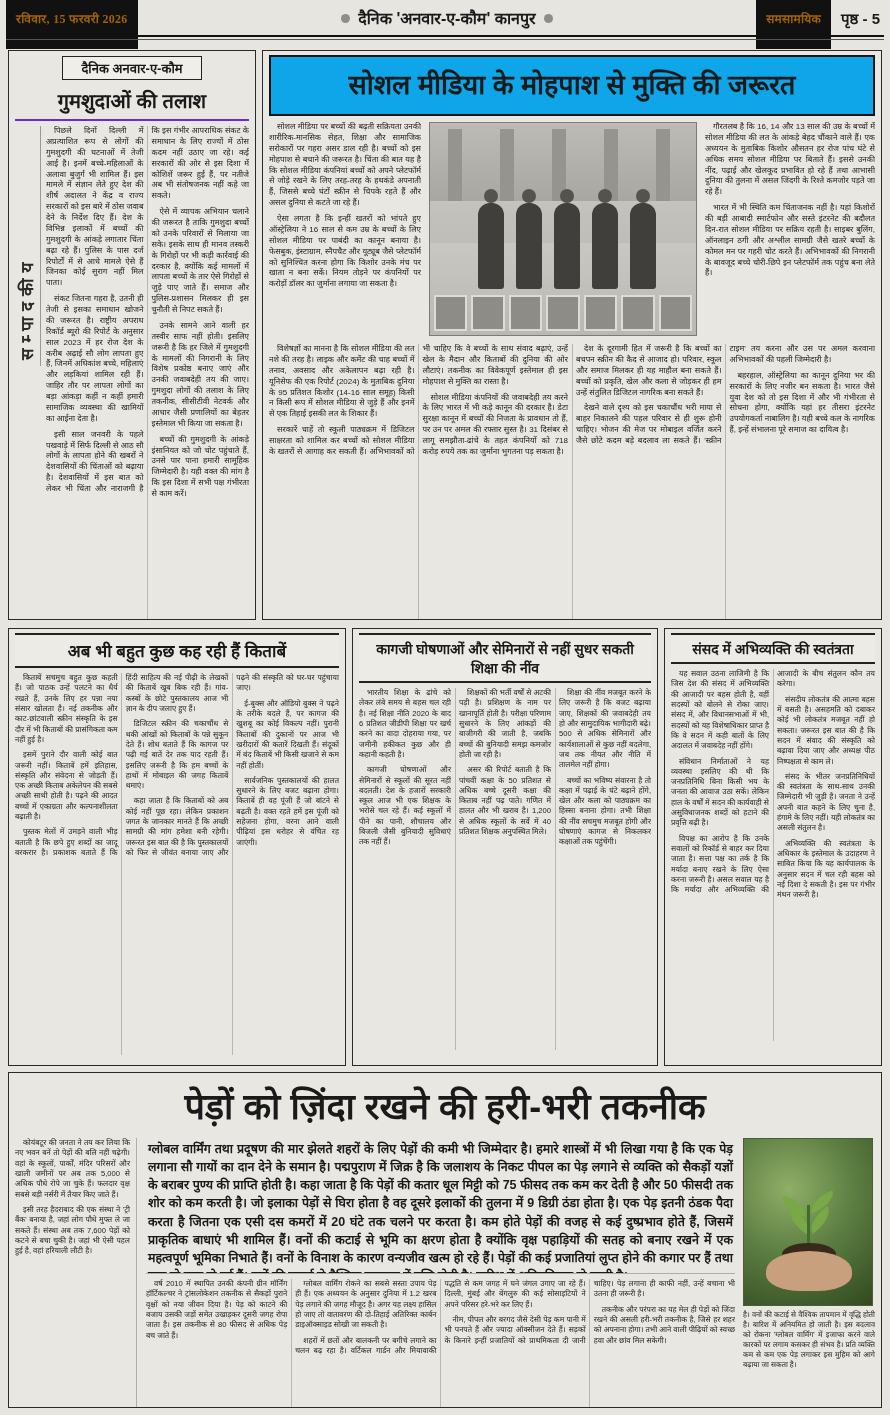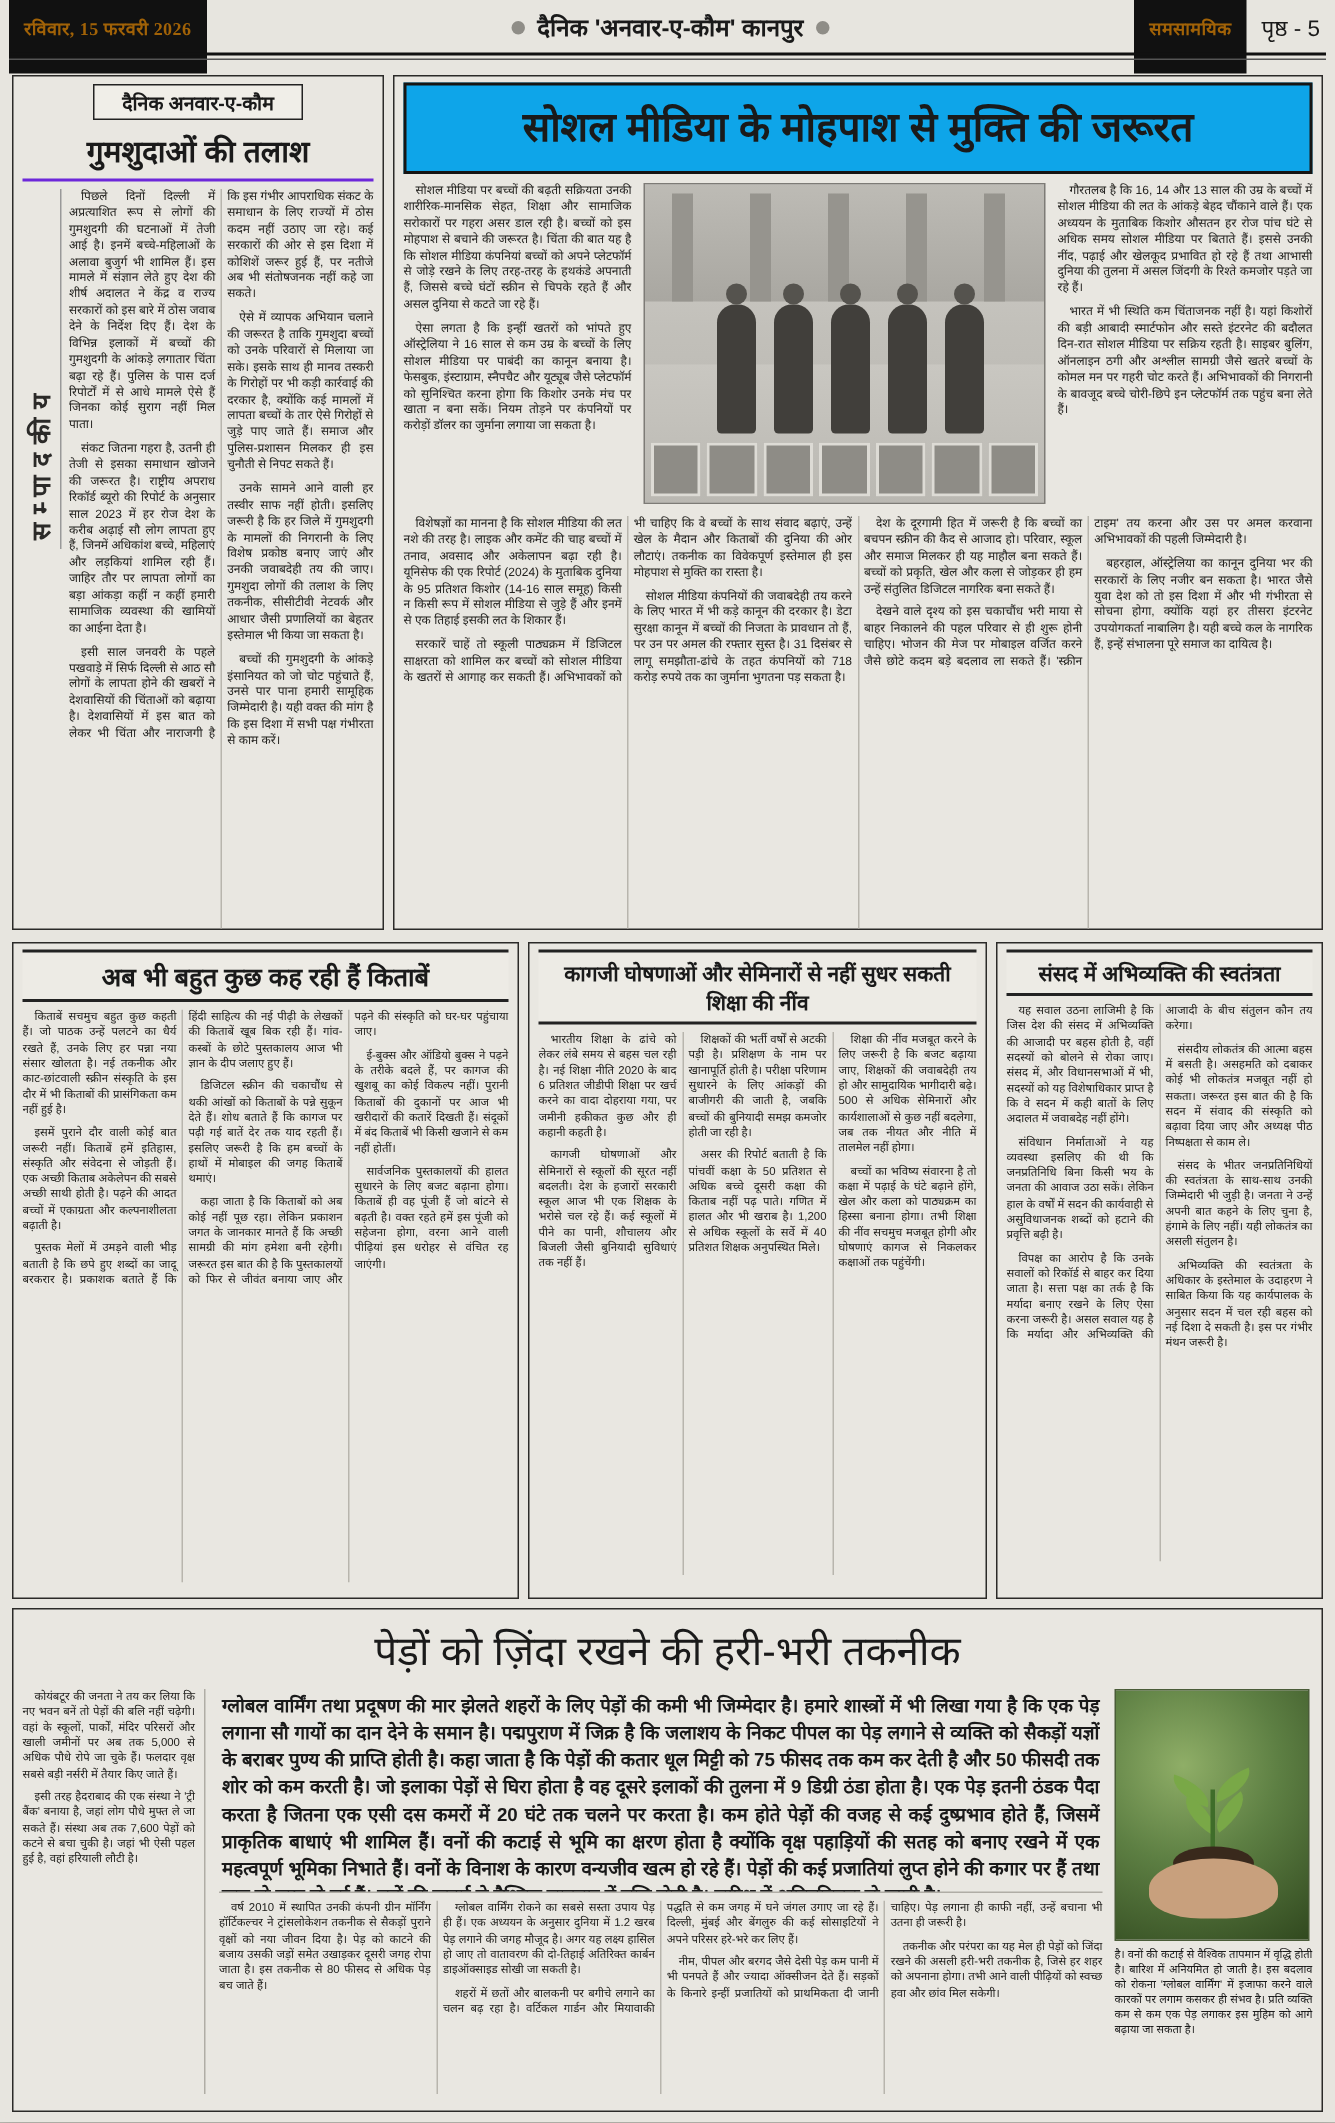--- a/index.html
+++ b/index.html
@@ -16,21 +16,21 @@
     display:flex; align-items:center; justify-content:space-between;
   }
   .black-box {
     background:#111; color:#a16207; font-weight:bold; font-size:12px;
     padding:22px 10px; letter-spacing:.3px; white-space:nowrap;font-family:Liberation Serif, serif;
   }
   .masthead-center { display:flex; align-items:center; gap:8px; }
   .masthead-title { font-size:16px; font-weight:bold; }
   .dot { width:9px; height:9px; border-radius:50%; background:#8f8d87; display:inline-block; }
   .masthead-right { display:flex; align-items:center; gap:10px; }
-  .page-no { font-size:15px; font-weight:normal; padding-right:4px; }
+  .page-no { font-size:15px; font-weight:bold; padding-right:4px; }
   .header-rule { position:absolute; left:6px; right:6px; top:35px; height:2px; background:#111; }
   .header-rule2 { position:absolute; left:6px; right:6px; top:39px; height:1px; background:#555; }
 
   
   .box { position:absolute; border:1px solid #2b2a28; background:#e9e7e1; overflow:hidden; }
   .body-text { font-size:8px; line-height:1.36; text-align:justify; color:#23221f; }
   .body-text p { margin-bottom:5px; text-indent:8px; }
   .cols { column-gap:8px; column-rule:1px solid #b8b5ad; overflow:hidden; }
 
   
@@ -84,21 +84,21 @@
   .books-body { height:382px; column-count:3; font-size:7.6px; }
   .education { left:352px; top:628px; width:306px; height:438px; padding:4px 6px; }
   .education .mid-title { font-size:14px; }
   .education-body { height:362px; column-count:3; font-size:7.6px; }
   .parliament { left:664px; top:628px; width:218px; height:438px; padding:4px 6px; }
   .parliament .mid-title { font-size:14px; }
   .parliament-body { height:372px; column-count:2; font-size:7.6px; }
 
   
   .trees { left:8px; top:1072px; width:874px; height:336px; padding:4px 6px; }
-  .trees-headline { text-align:center; font-size:27px; font-weight:normal; padding:4px 0 8px 0; }
+  .trees-headline { text-align:center; font-size:36px; font-weight:bold; padding:4px 0 8px 0; }
   .trees-flex { display:flex; gap:9px; height:270px; }
   .trees-left { width:122px; border-right:1px solid #b0ada5; padding-right:6px; font-size:7.6px; }
   .trees-main { flex:1; display:flex; flex-direction:column; }
   .trees-mainrow { display:flex; gap:8px; height:100%; }
   .trees-center { flex:1; display:flex; flex-direction:column; }
   .trees-intro {
     font-size:12.5px; font-weight:bold; line-height:1.45; text-align:justify;
     padding:2px 2px 6px 2px; border-bottom:1px solid #b0ada5; margin-bottom:5px; height:136px; overflow:hidden;
   }
   .trees-cols { flex:1; column-count:4; font-size:7.6px; }

